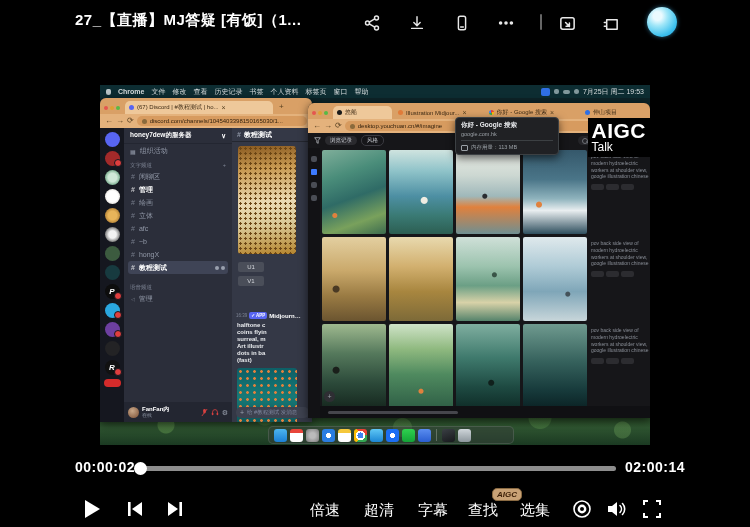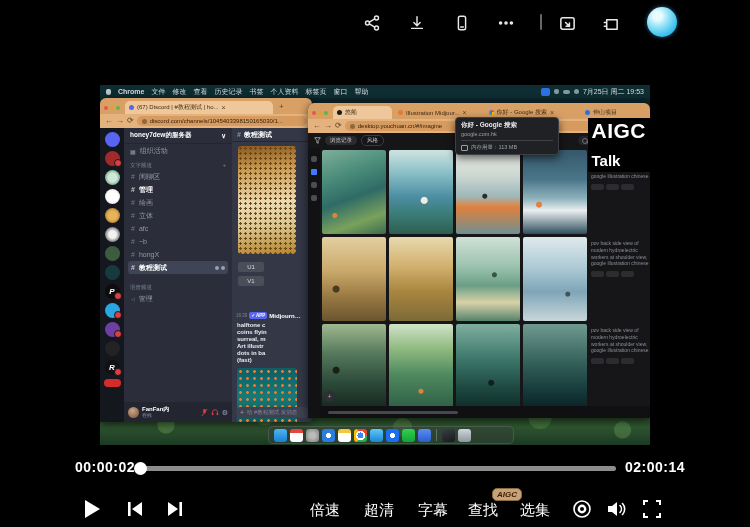--- a/index.html
+++ b/index.html
@@ -109,21 +109,21 @@
   
   .tooltip{position:absolute;left:355px;top:32px;width:104px;background:#202124;border:1px solid #3c4043;border-radius:4px;
      z-index:8;padding:3px 5px;box-sizing:border-box;box-shadow:0 3px 8px rgba(0,0,0,.6);}
   .tt1{font-size:6.5px;color:#e8eaed;font-weight:700;white-space:nowrap;overflow:hidden;}
   .tt2{font-size:5.5px;color:#9aa0a6;margin-top:1px;}
   .tt-div{height:1px;background:#3c4043;margin:3px 0;}
   .tt3{font-size:5.5px;color:#9aa0a6;display:flex;align-items:center;gap:3px;}
   .tt3 i{width:5px;height:4px;border:1px solid #9aa0a6;border-radius:1px;display:block;}
   .aigc{position:absolute;right:0;top:33px;z-index:9;background:#000;padding:3px 4px 4px;text-align:left;}
   .aigc .l1{font-size:21px;font-weight:800;line-height:.95;letter-spacing:.5px;color:#fff;}
-  .aigc .l2{font-size:15px;font-weight:700;color:#fff;line-height:1;margin-top:12px;}
+  .aigc .l2{font-size:12px;font-weight:400;color:#fff;line-height:1;}
   .dock{position:absolute;left:168px;top:341px;width:246px;height:18px;z-index:5;border-radius:5px;
      background:rgba(52,64,56,.55);border:1px solid rgba(255,255,255,.12);display:flex;align-items:center;gap:3px;padding:0 5px;box-sizing:border-box;}
   .dk{width:13px;height:13px;border-radius:3px;flex:none;}
   .dk-div{width:1px;height:12px;background:rgba(255,255,255,.25);flex:none;margin:0 2px;}
   
   .time{position:absolute;top:459px;font-size:14px;font-weight:700;color:#fff;letter-spacing:.5px;}
   .bar{position:absolute;left:138px;top:466px;width:478px;height:5px;border-radius:3px;background:#8d8d8d;cursor:pointer;}
   .bar .played{position:absolute;left:0;top:0;height:5px;width:6px;background:#fff;border-radius:3px 0 0 3px;}
   .knob{position:absolute;left:134px;top:462px;width:13px;height:13px;border-radius:50%;background:#fff;cursor:pointer;}
   
@@ -131,20 +131,21 @@
   .ctl-txt{font-size:15px;color:#fff;top:501px;white-space:nowrap;}
   .svip{position:absolute;left:492px;top:488px;background:#c9a276;border:1px solid #8a6a42;color:#3d2008;
      font-size:8px;font-weight:800;font-style:italic;border-radius:5px;padding:0 4px;line-height:11px;z-index:2;}
   .ctl svg{display:block;}
 </style>
 </head>
 <body>
 
 <div id="app">
 
+  <div class="top-title">27_【直播】MJ答疑 [有饭]（1...</div>
   <div class="tb-ico" style="left:360px">
     <svg width="18" height="18" viewBox="0 0 20 20">
         <circle cx="15" cy="4.5" r="2.2"></circle>
         <circle cx="5" cy="10" r="2.2"></circle>
         <circle cx="15" cy="15.5" r="2.2"></circle>
         <path d="M7 9l6-3.5M7 11l6 3.5"></path>
       </svg>
   </div>
   <div class="tb-ico" style="left:405px">
     <svg width="18" height="18" viewBox="0 0 20 20">

